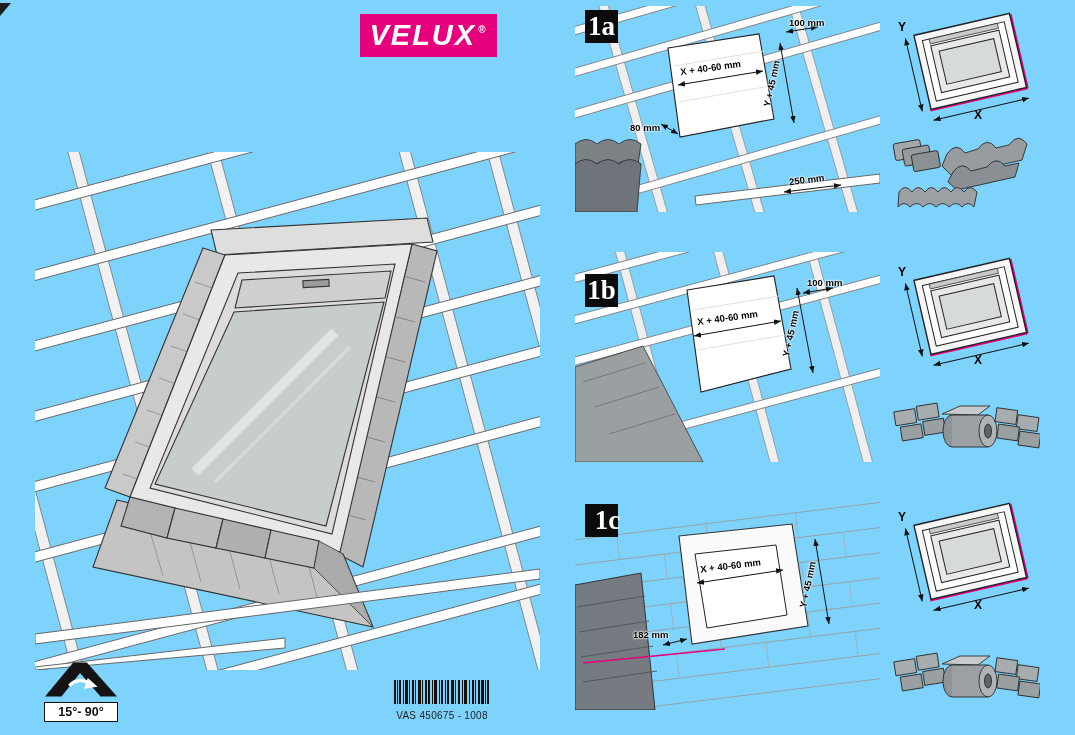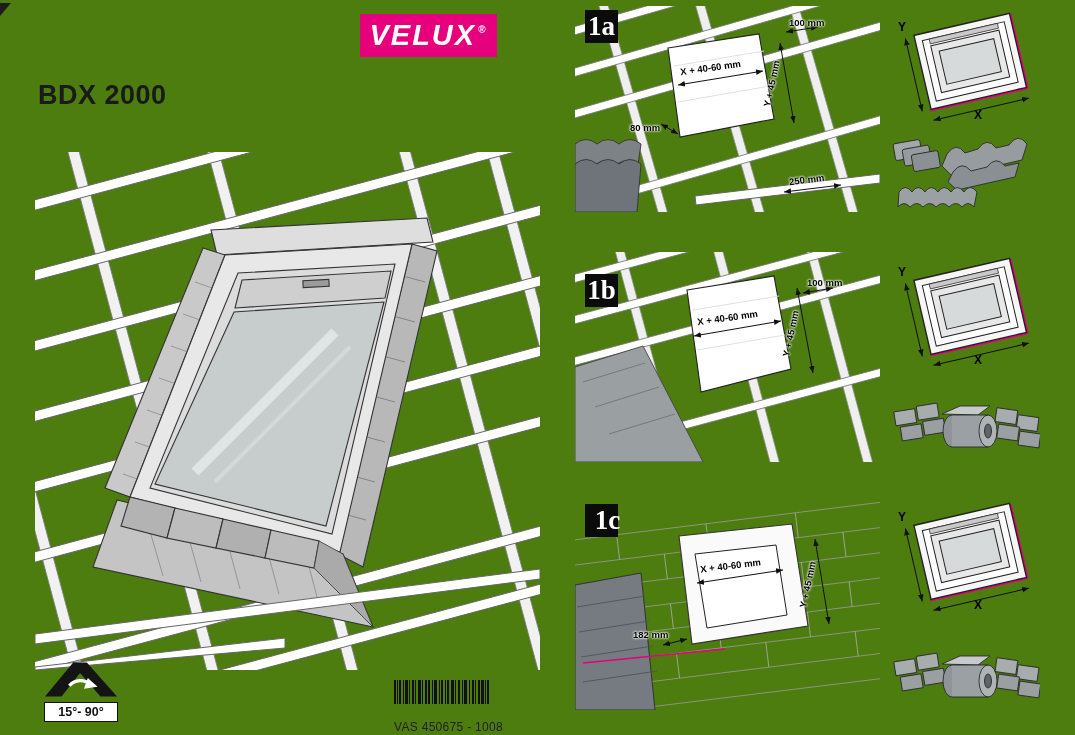--- a/index.html
+++ b/index.html
@@ -1,18 +1,18 @@
 <!DOCTYPE html>
 <html><head>
 <meta charset="utf-8">
 <style>
   * { margin:0; padding:0; box-sizing:border-box; }
   html,body { background:#ffffff; }
   .page {
-    position:relative; width:1075px; height:735px; background:#4d7c0f;
+    position:relative; width:1075px; height:735px; background:#7dd3fc;
     font-family:"Liberation Sans", sans-serif; color:#111; overflow:hidden;
   }
   .corner-mark { position:absolute; left:0; top:3px; width:11px; height:13px;
     background:#1d1d1d; clip-path:polygon(0 0,100% 0,0 100%); }
   .logo {
     position:absolute; left:360px; top:14px; width:137px; height:43px;
     background:#E6007E; color:#fff; display:flex; align-items:center; justify-content:center;
     font-weight:bold; font-style:italic; font-size:29px; letter-spacing:2px;
   }
   .logo sup { font-size:10px; font-style:normal; margin-left:2px; transform:translateY(-6px); }
@@ -33,21 +33,21 @@
   .rot-m7 { transform:rotate(-7deg); }
   .rot-m8 { transform:rotate(-8deg); }
   .rot-m78 { transform:rotate(-78deg); }
   .frame-diagram { position:absolute; width:150px; height:118px; }
   .axis-label { position:absolute; font-size:12px; font-weight:bold; color:#000; }
   .materials { position:absolute; }
   .pitch { position:absolute; left:44px; top:656px; width:74px; text-align:center; }
   .pitch-box { border:1.6px solid #111; font-weight:bold; font-size:12.5px;
     padding:2px 2px; background:#fff; white-space:nowrap; }
   .barcode-wrap { position:absolute; left:394px; top:680px; width:96px; text-align:center; }
-  .barcode-text { font-size:12px; color:#222; margin-top:12px; letter-spacing:.3px; white-space:nowrap; }
+  .barcode-text { font-size:10px; color:#222; margin-top:2px; letter-spacing:.3px; white-space:nowrap; }
 </style>
 </head>
 <body>
 
 <svg width="0" height="0" style="position:absolute" aria-hidden="true">
   <defs>
     <marker id="arrE" markerWidth="8" markerHeight="6" refX="7" refY="2.8" orient="auto" markerUnits="userSpaceOnUse">
       <path d="M0,0 L7,2.8 L0,5.6 z" fill="#111"></path>
     </marker>
     <marker id="arrS" markerWidth="8" markerHeight="6" refX="7" refY="2.8" orient="auto-start-reverse" markerUnits="userSpaceOnUse">
@@ -111,21 +111,20 @@
 
 <div class="page">
 
   <div class="corner-mark"></div>
 
   <div class="logo">
     <span>VELUX</span>
       <sup>®</sup>
   </div>
 
-  <h1 class="title">BDX 2000</h1>
 
   <svg class="main-illus" viewBox="0 0 505 518">
     <g transform="rotate(-15 250 250)">
       <g fill="#f1f1f1" stroke="#7a7a7a" stroke-width="0.8">
         <rect x="-25" y="-120" width="11" height="740"></rect>
         <rect x="105" y="-120" width="11" height="740"></rect>
         <rect x="240" y="-120" width="11" height="740"></rect>
         <rect x="425" y="-120" width="11" height="740"></rect>
         <rect x="510" y="-120" width="11" height="740"></rect>
       </g>

